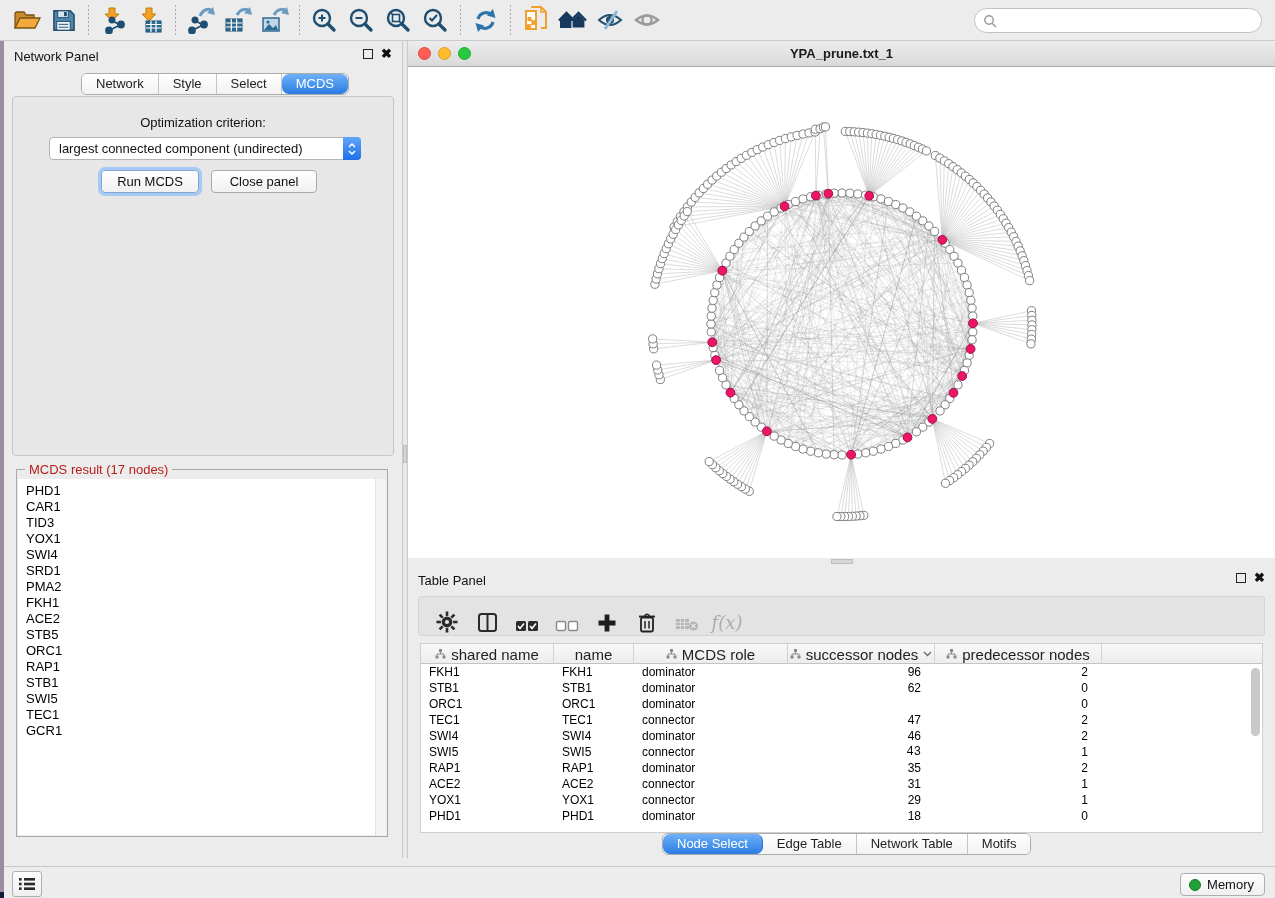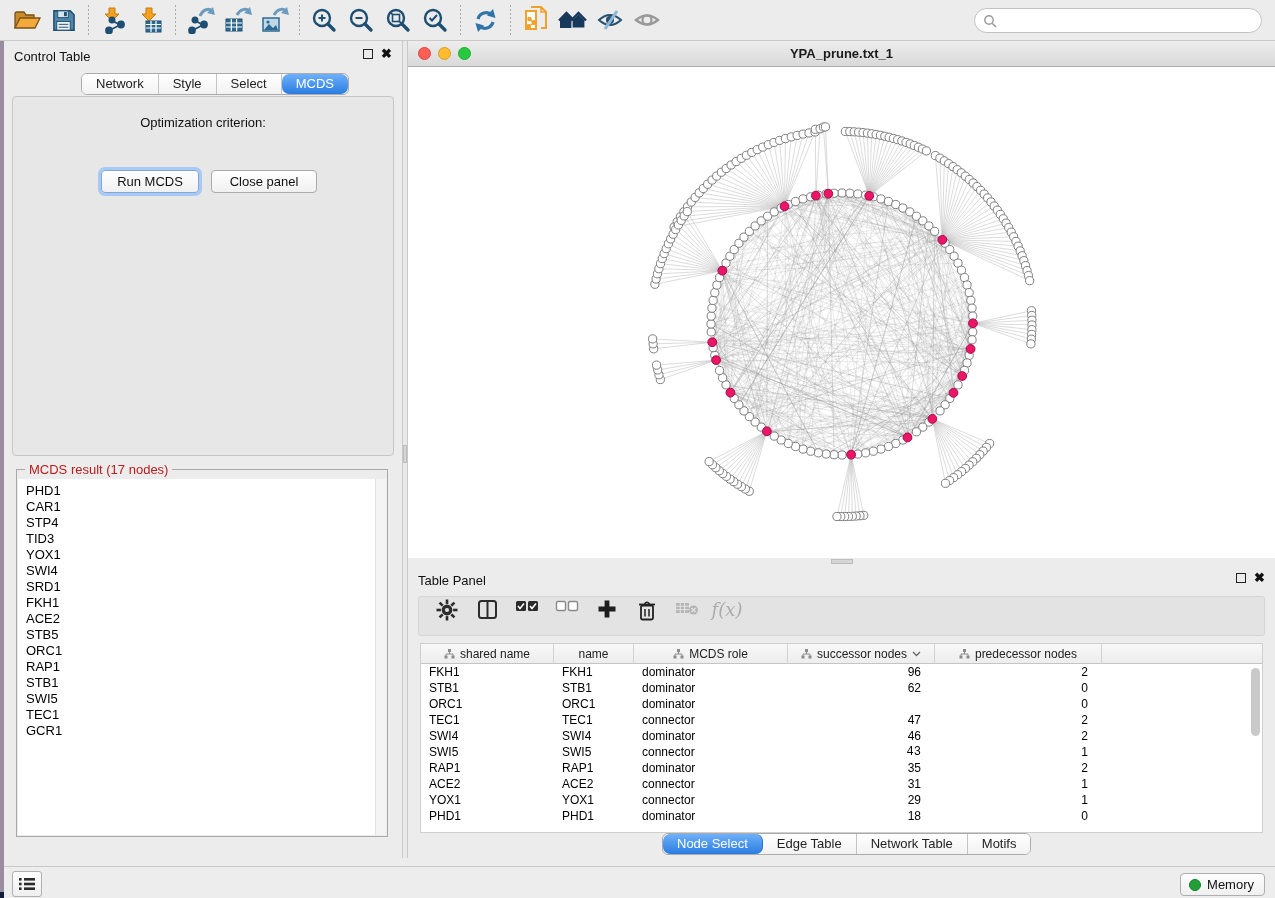--- a/index.html
+++ b/index.html
@@ -77,27 +77,27 @@
   .light.red { background:#FF5F57; border:1px solid #E0443E; }
   .light.yellow { background:#FEBC2E; border:1px solid #D89E24; }
   .light.green { background:#28C840; border:1px solid #1DAD2B; }
   .net-title { text-align:center; line-height:25px; font-size:13px; font-weight:bold; color:#1a1a1a; }
   .net-canvas { width:867px; height:491px; background:#fff; }
 
   
   .table-panel { position:absolute; left:408px; top:565px; width:867px; height:293px; background:#ECECEC; }
   .tp-toolbar { position:absolute; left:10px; top:31px; width:847px; height:40px; background:#E3E3E3;
                 border:1px solid #D5D5D5; border-radius:3px; display:flex; align-items:center; padding-left:10px; gap:4px; }
-  .tp-btn { width:36px; height:34px; display:flex; align-items:flex-start; justify-content:center; }
+  .tp-btn { width:36px; height:34px; display:flex; align-items:flex-end; justify-content:center; }
   .fx-label { font-family:"DejaVu Serif", serif; font-style:italic; color:#ABABAB; font-size:18px; }
 
   .ntable { position:absolute; left:12px; top:78px; width:843px; height:190px; background:#fff;
             border:1px solid #CFCFCF; overflow:hidden; }
   .thead { display:flex; height:20px; background:linear-gradient(#F8F8F8,#EDEDED); border-bottom:1px solid #C4C4C4; }
-  .th { display:flex; align-items:center; justify-content:center; gap:5px; font-size:12px; color:#222;
+  .th { display:flex; align-items:center; justify-content:center; gap:5px; font-size:15px; color:#222;
         border-right:1px solid #D2D2D2; height:20px; }
   .tr { display:flex; height:16px; }
   .td { font-size:12px; line-height:16px; color:#000; padding:0 8px; white-space:nowrap; overflow:hidden; }
   .td.right { text-align:right; padding-right:14px; }
   .tscroll { position:absolute; right:2px; top:24px; width:9px; height:68px; background:#C9C9C9; border-radius:5px; }
 
   .bottom-tabs { left:254px; top:268px; }
 
   
   .status-bar { position:absolute; left:4px; top:858px; width:1271px; height:34px; background:#EDEDED;
@@ -266,50 +266,61 @@
     </svg>
     <input type="text" placeholder="" style="">
   </div>
 </div>
 
 <div class="desk-left"></div>
 <div class="desk-bottom"></div>
 
 <div class="control-panel">
   <div class="panel-titlebar">
-    <span class="panel-title">Control Table</span>
+    <span class="panel-title">Network Panel</span>
     <span class="win-icons">
       <span class="float-ic"></span>
       <span class="close-ic">✖</span>
     </span>
   </div>
   <div class="seg-tabs ctl-tabs" id="control-tabs">
       <span class="seg">Network</span>
       <span class="seg">Style</span>
       <span class="seg">Select</span>
       <span class="seg sel">MCDS</span>
     </div>
 
   <div class="mcds-box">
     <div class="opt-label">Optimization criterion:</div>
+    <div class="dropdown">
+      <span class="dd-text">largest connected component (undirected)</span>
+      <span class="dd-stepper">
+        <svg width="8" height="5" viewBox="0 0 8 5">
+            <polyline points="1,4 4,1 7,4" fill="none" stroke="#fff" stroke-width="1.5"></polyline>
+          </svg>
+        <svg width="8" height="5" viewBox="0 0 8 5">
+            <polyline points="1,1 4,4 7,1" fill="none" stroke="#fff" stroke-width="1.5"></polyline>
+          </svg>
+      </span>
+    </div>
     <div class="btn btn-run">Run MCDS</div>
     <div class="btn btn-closep">Close panel</div>
   </div>
 
   <div class="result-box">
     <div class="bg-white"></div>
     <span class="result-label">MCDS result (17 nodes)</span>
     <div class="result-list" id="result-list">
         <div class="result-item">PHD1</div>
         <div class="result-item">CAR1</div>
-        <div class="result-item">STP4</div>
         <div class="result-item">TID3</div>
         <div class="result-item">YOX1</div>
         <div class="result-item">SWI4</div>
         <div class="result-item">SRD1</div>
+        <div class="result-item">PMA2</div>
         <div class="result-item">FKH1</div>
         <div class="result-item">ACE2</div>
         <div class="result-item">STB5</div>
         <div class="result-item">ORC1</div>
         <div class="result-item">RAP1</div>
         <div class="result-item">STB1</div>
         <div class="result-item">SWI5</div>
         <div class="result-item">TEC1</div>
         <div class="result-item">GCR1</div>
       </div>

